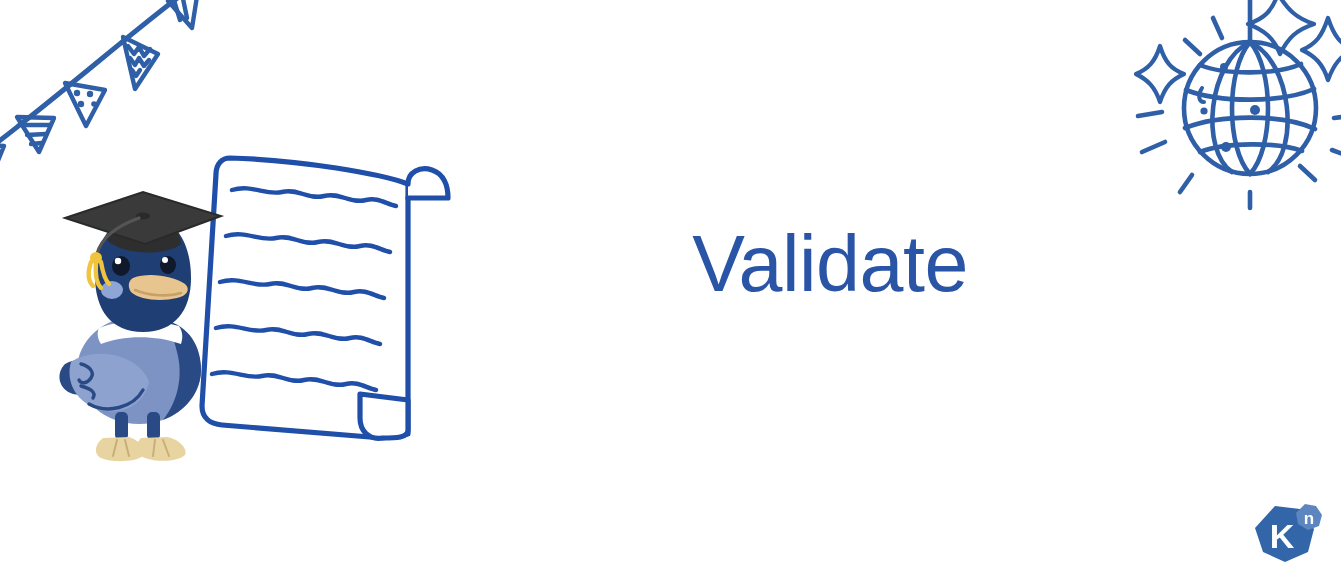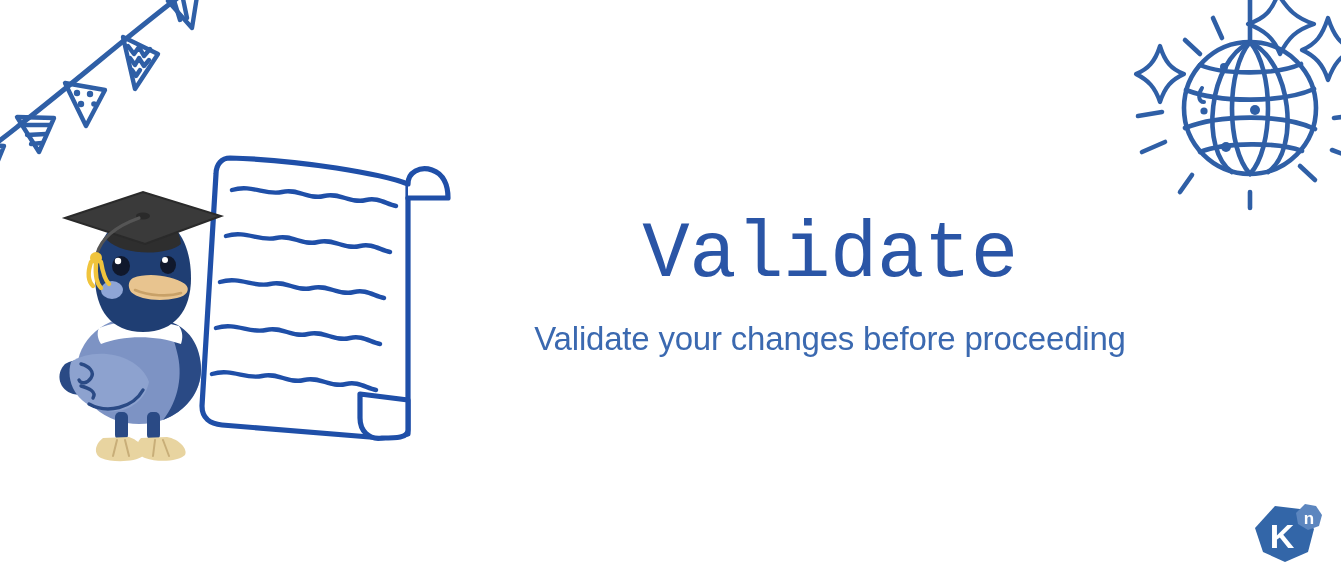--- a/index.html
+++ b/index.html
@@ -30,22 +30,22 @@
 
   
   #hero {
     position: absolute;
     left: 460px;
     top: 205px;
     width: 740px;
     text-align: center;
   }
   #page-title {
-    margin: 8px;
-    font-family: Liberation Mono, monospace;
+    margin: 16px;
+    font-family: Liberation Sans, sans-serif;
     font-size: 79px;
     font-weight: 400;
     line-height: 1.08;
     letter-spacing: -0.5px;
     color: #2a55a6;
     white-space: nowrap;
   }
   #page-subtitle {
     margin: 22px 0 0 0;
     font-family: "Liberation Sans", sans-serif;
@@ -250,21 +250,20 @@
 
       <path d="M 84 32 C 62 40 46 52 42 68" fill="none" stroke="#555555" stroke-width="3.2" stroke-linecap="round"></path>
 
       <circle cx="41" cy="72" r="6" fill="#f0c43c"></circle>
       <path d="M 36 76 C 32 88 34 96 38 100 M 41 77 C 40 90 42 98 46 102 M 46 76 C 48 88 50 94 54 98" fill="none" stroke="#f0c43c" stroke-width="4.4" stroke-linecap="round"></path>
     </svg>
   </div>
 
   <div id="hero">
     <h1 id="page-title">Validate</h1>
-    <p id="page-subtitle">Validate your changes before proceeding</p>
   </div>
 
   <div id="brand-logo">
     <svg viewBox="0 0 74 72" width="74" height="72" aria-hidden="true">
 
       <polygon points="25,6 50,9 64,29 58,52 35,62 13,52 5,28" fill="#3366a8"></polygon>
 
       <polygon points="55,4 66,6 72,15 69,26 58,30 48,24 46,13" fill="#5c86bf"></polygon>
       <text class="logo-letter" x="32" y="48" font-size="34" text-anchor="middle">K</text>
       <text class="logo-letter" x="59" y="24" font-size="17" text-anchor="middle">n</text>

